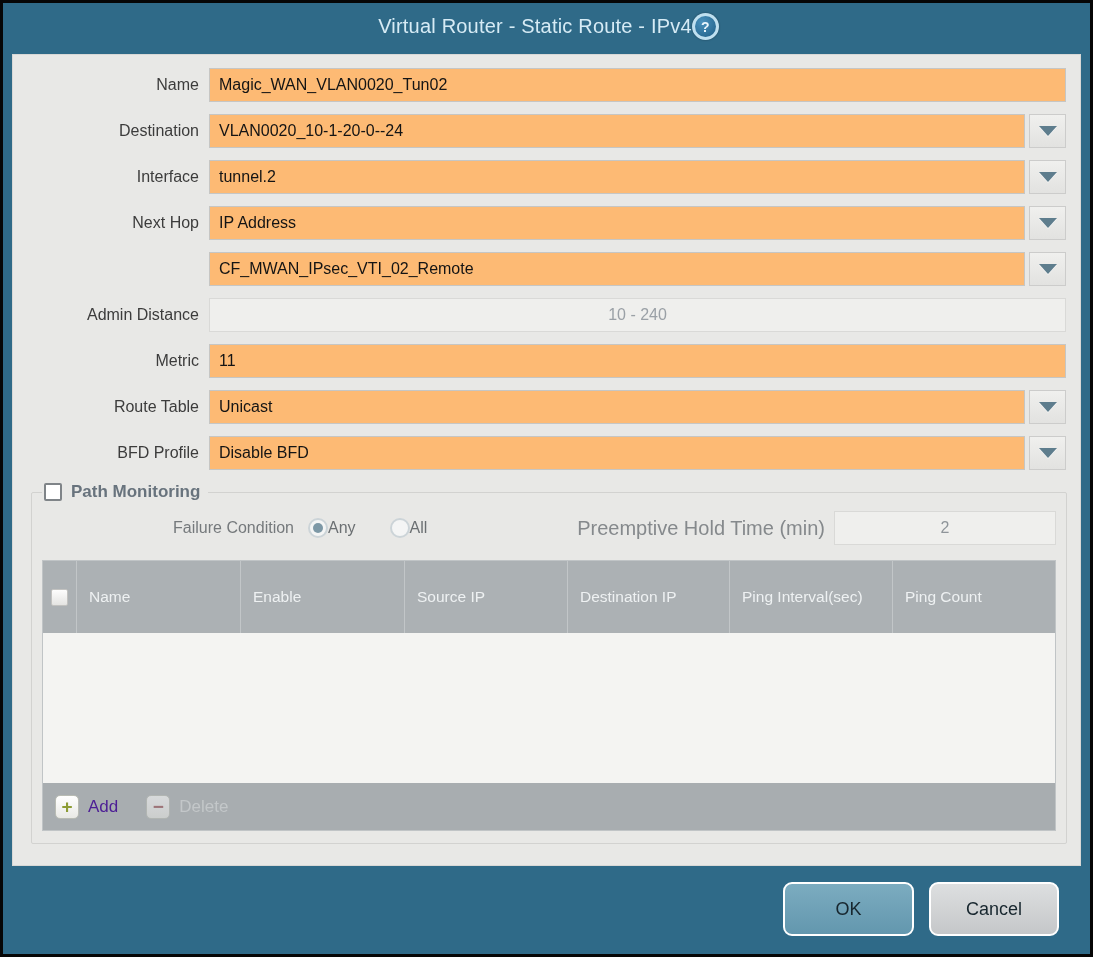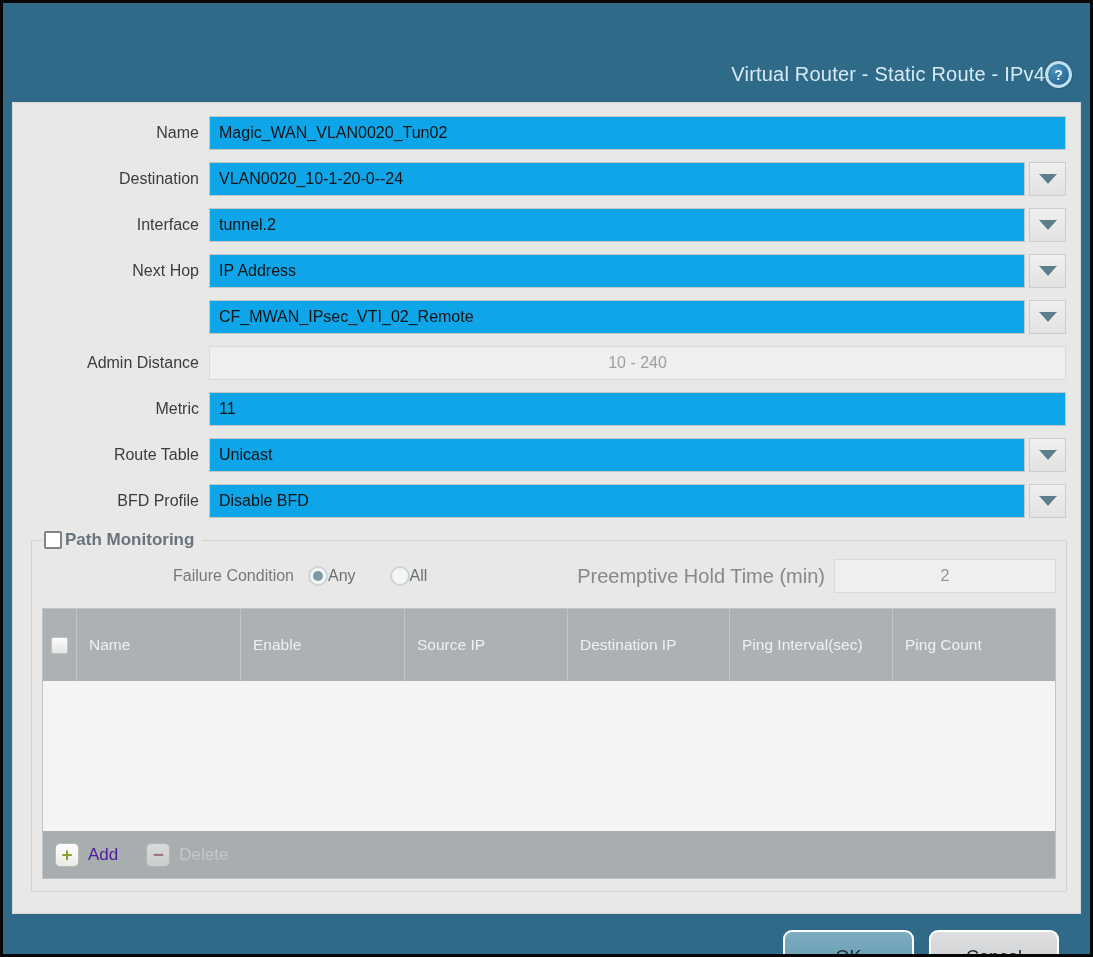--- a/index.html
+++ b/index.html
@@ -9,23 +9,22 @@
     width:1093px; height:957px;
     background:#2f6a88;
     border:3px solid #060606;
     position:relative;
     overflow:hidden;
   }
 
   
   .titlebar {
     height:51px;
-    display:flex; align-items:center; justify-content:flex-end;
+    display:flex; align-items:center; justify-content:center;
     padding:0 18px 4px 22px;
-    margin-top:48px;
   }
   .titlebar .title {
     color:#d6ebf5; font-size:20px; font-weight:400; letter-spacing:.2px;
   }
   .help-icon {
     width:27px; height:27px; border-radius:50%;
     background:#bfe0f0;
     display:flex; align-items:center; justify-content:center;
     cursor:pointer;
     box-shadow:0 0 2px rgba(0,0,0,.4);
@@ -56,21 +55,21 @@
     text-align:right;
     padding-right:10px;
     font-size:16px;
     color:#3c3c3c;
     white-space:nowrap;
   }
   .field { flex:1; display:flex; align-items:stretch; }
   .txt {
     flex:1; height:34px;
     border:1px solid #c6c6c4;
-    background:#0ea5e9;
+    background:#fdba74;
     font-family:"Liberation Sans","DejaVu Sans",sans-serif;
     font-size:16px; color:#141414;
     padding:0 9px;
     outline:none;
   }
   .txt::placeholder { color:#9aa0a6; }
   .txt.disabled {
     background:#efefed;
     border-color:#d9d9d7;
     color:#8f959a;
@@ -93,21 +92,21 @@
   }
 
   
   fieldset.pm {
     margin:0 13px 0 18px;
     border:1px solid #d2d2d0;
     border-radius:2px;
     padding:2px 10px 12px 10px;
   }
   fieldset.pm legend {
-    display:flex; align-items:center; gap:3px;
+    display:flex; align-items:center; gap:9px;
     padding:0 8px 0 2px;
     margin-left:0;
   }
   .pm-checkbox {
     width:18px; height:18px;
     background:#ffffff;
     border:2px solid #7f8488;
     border-radius:2px;
     cursor:pointer;
   }

